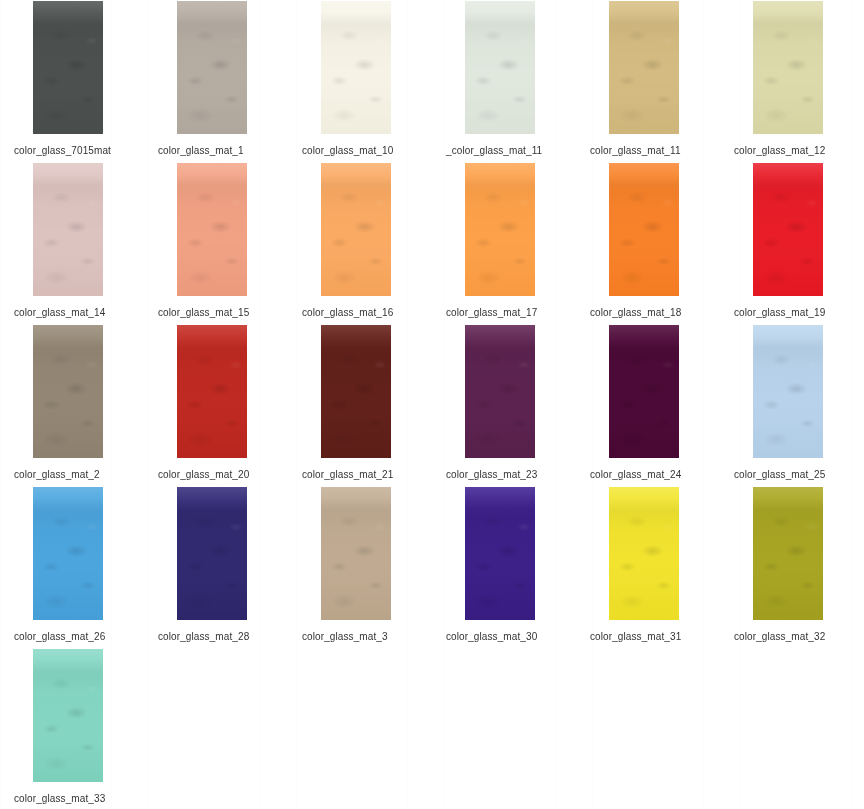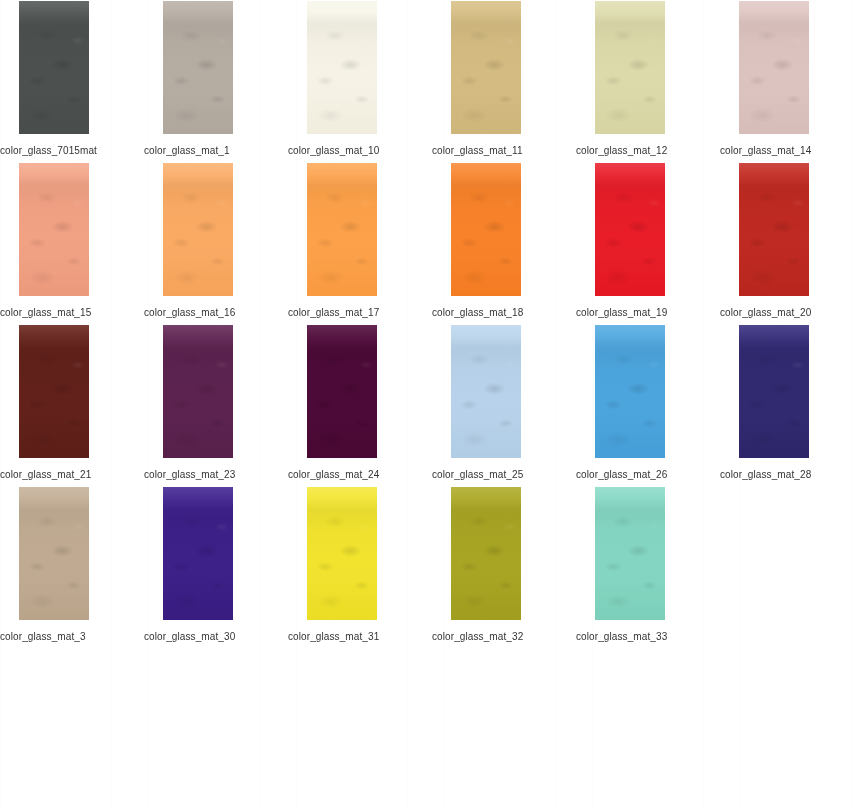--- a/index.html
+++ b/index.html
@@ -20,20 +20,21 @@
   #swatch-grid {
     position: relative;
     width: 864px;
     height: 809px;
     box-sizing: border-box;
     display: grid;
     grid-template-columns: repeat(6, 144px);
     grid-template-rows: repeat(5, 162px);
     align-content: start;
     justify-content: start;
+    padding-left: 14px;
   }
 
   .grid-noise {
     position: absolute;
     inset: 0;
     pointer-events: none;
     opacity: .5;
     background-image:
       linear-gradient(90deg, rgba(0,0,0,.016) 1px, transparent 1px),
       linear-gradient(0deg, rgba(0,0,0,.012) 1px, transparent 1px);
@@ -110,20 +111,24 @@
     </div>
     <div class="cell">
       <div class="swatch" style="background: linear-gradient(rgb(187, 178, 168) 0%, rgb(181, 172, 162) 22%, rgb(181, 172, 162) 70%, rgb(178, 169, 159) 100%);"></div>
       <div class="swatch-label">color_glass_mat_1</div>
     </div>
     <div class="cell">
       <div class="swatch" style="background: linear-gradient(rgb(249, 247, 236) 0%, rgb(246, 243, 230) 22%, rgb(246, 243, 230) 70%, rgb(244, 241, 226) 100%);"></div>
       <div class="swatch-label">color_glass_mat_10</div>
     </div>
     <div class="cell">
+      <div class="swatch" style="background: linear-gradient(rgb(230, 236, 227) 0%, rgb(224, 231, 221) 22%, rgb(224, 231, 221) 70%, rgb(222, 229, 218) 100%);"></div>
+      <div class="swatch-label">_color_glass_mat_11</div>
+    </div>
+    <div class="cell">
       <div class="swatch" style="background: linear-gradient(rgb(217, 194, 137) 0%, rgb(212, 187, 129) 22%, rgb(212, 187, 129) 70%, rgb(209, 184, 124) 100%);"></div>
       <div class="swatch-label">color_glass_mat_11</div>
     </div>
     <div class="cell">
       <div class="swatch" style="background: linear-gradient(rgb(225, 223, 179) 0%, rgb(220, 218, 170) 22%, rgb(220, 218, 170) 70%, rgb(217, 215, 164) 100%);"></div>
       <div class="swatch-label">color_glass_mat_12</div>
     </div>
     <div class="cell">
       <div class="swatch" style="background: linear-gradient(rgb(226, 202, 199) 0%, rgb(221, 195, 192) 22%, rgb(221, 195, 192) 70%, rgb(218, 191, 187) 100%);"></div>
       <div class="swatch-label">color_glass_mat_14</div>
@@ -142,20 +147,24 @@
     </div>
     <div class="cell">
       <div class="swatch" style="background: linear-gradient(rgb(249, 141, 58) 0%, rgb(248, 130, 42) 22%, rgb(248, 130, 42) 70%, rgb(247, 125, 34) 100%);"></div>
       <div class="swatch-label">color_glass_mat_18</div>
     </div>
     <div class="cell">
       <div class="swatch" style="background: linear-gradient(rgb(234, 39, 51) 0%, rgb(232, 29, 40) 22%, rgb(232, 29, 40) 70%, rgb(230, 23, 34) 100%);"></div>
       <div class="swatch-label">color_glass_mat_19</div>
     </div>
     <div class="cell">
+      <div class="swatch" style="background: linear-gradient(rgb(155, 142, 124) 0%, rgb(147, 134, 116) 22%, rgb(147, 134, 116) 70%, rgb(143, 130, 112) 100%);"></div>
+      <div class="swatch-label">color_glass_mat_2</div>
+    </div>
+    <div class="cell">
       <div class="swatch" style="background: linear-gradient(rgb(198, 51, 42) 0%, rgb(191, 42, 34) 22%, rgb(191, 42, 34) 70%, rgb(186, 38, 30) 100%);"></div>
       <div class="swatch-label">color_glass_mat_20</div>
     </div>
     <div class="cell">
       <div class="swatch" style="background: linear-gradient(rgb(107, 39, 32) 0%, rgb(98, 33, 27) 22%, rgb(98, 33, 27) 70%, rgb(94, 30, 24) 100%);"></div>
       <div class="swatch-label">color_glass_mat_21</div>
     </div>
     <div class="cell">
       <div class="swatch" style="background: linear-gradient(rgb(101, 42, 88) 0%, rgb(92, 35, 80) 22%, rgb(92, 35, 80) 70%, rgb(88, 32, 76) 100%);"></div>
       <div class="swatch-label">color_glass_mat_23</div>

